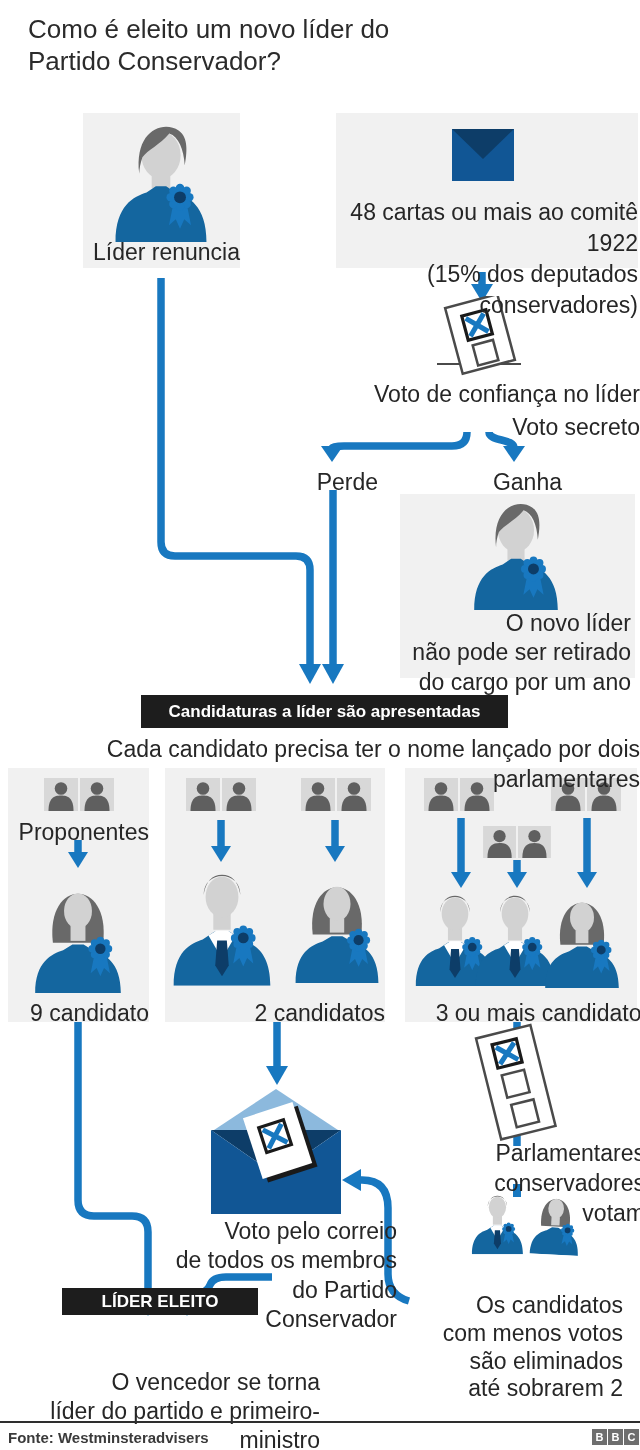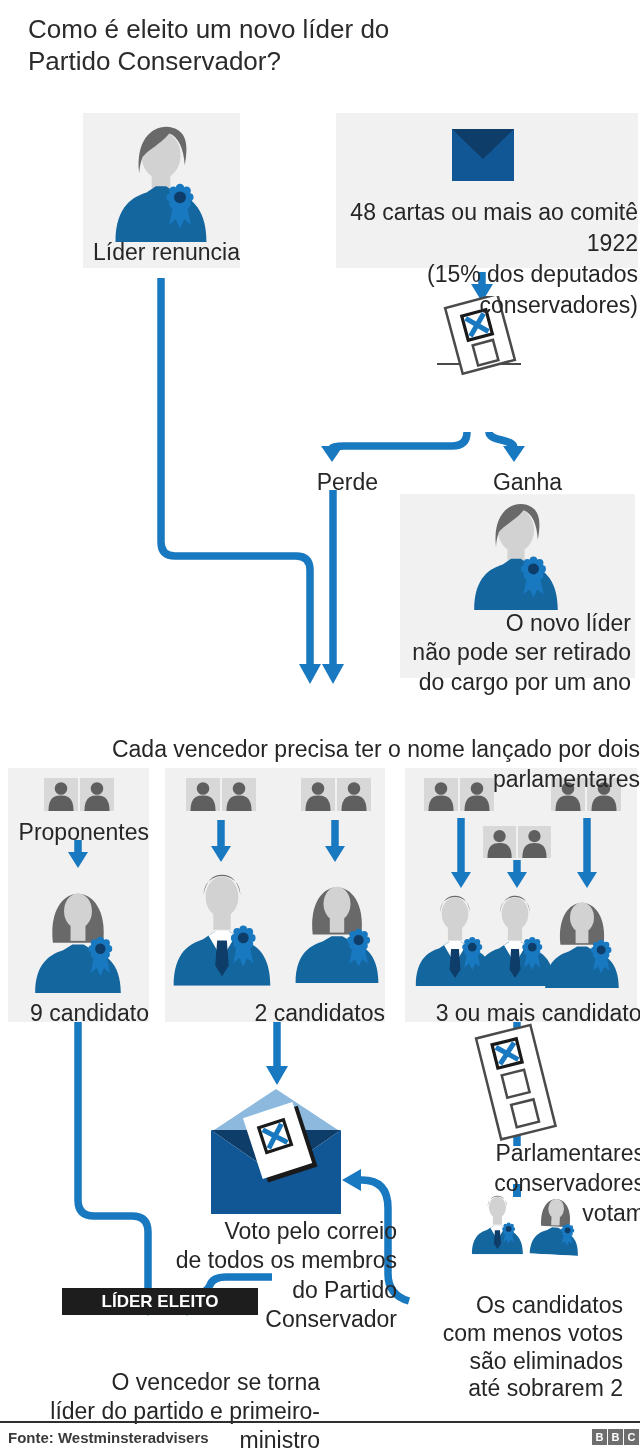--- a/index.html
+++ b/index.html
@@ -234,30 +234,33 @@
 
   <div id="title">Como é eleito um novo líder do
 Partido Conservador?</div>
 
   <div class="txt" style="left:83px;top:238px;width:157px">Líder renuncia</div>
 
   <div class="txt" id="t-letters" style="left:336px;top:197px;width:302px">48 cartas ou mais ao comitê 1922
 (15% dos deputados
 conservadores)</div>
 
+  <div class="txt" id="t-conf" style="left:330px;top:378px;width:310px">Voto de confiança no líder
+Voto secreto</div>
 
   <div class="txt" style="left:288px;top:468px;width:90px">Perde</div>
   <div class="txt" style="left:472px;top:468px;width:90px">Ganha</div>
 
   <div class="txt" id="t-newleader" style="left:405px;top:609px;width:226px">O novo líder
 não pode ser retirado
 do cargo por um ano</div>
 
-
-  <div class="txt" style="left:0;top:735px;width:640px">Cada vencedor precisa ter o nome lançado por dois parlamentares</div>
+  <div class="banner" id="banner1">Candidaturas a líder são apresentadas</div>
+
+  <div class="txt" style="left:0;top:735px;width:640px">Cada candidato precisa ter o nome lançado por dois parlamentares</div>
 
   <div class="txt" style="left:8px;top:818px;width:141px">Proponentes</div>
 
   <div class="txt" style="left:8px;top:999px;width:141px">9 candidato</div>
   <div class="txt" style="left:165px;top:999px;width:220px">2 candidatos</div>
   <div class="txt" style="left:405px;top:999px;width:248px">3 ou mais candidatos</div>
 
   <div class="txt" style="left:377px;top:1139px;width:268px">Parlamentares conservadores
 votam</div>
 

